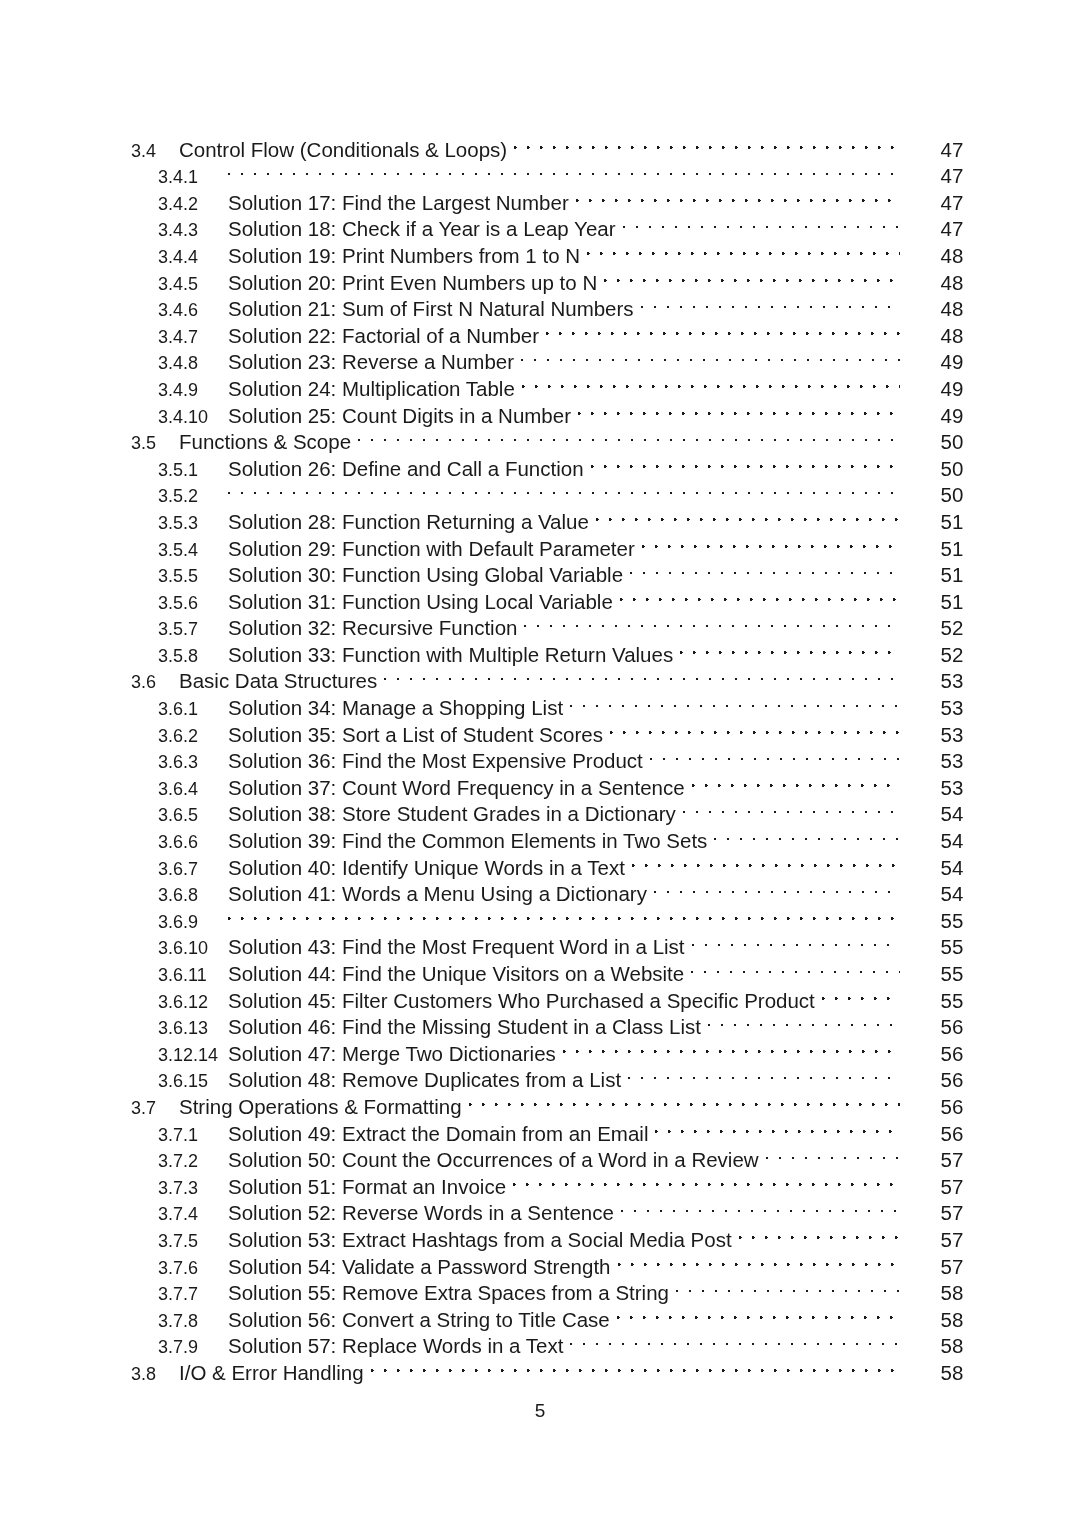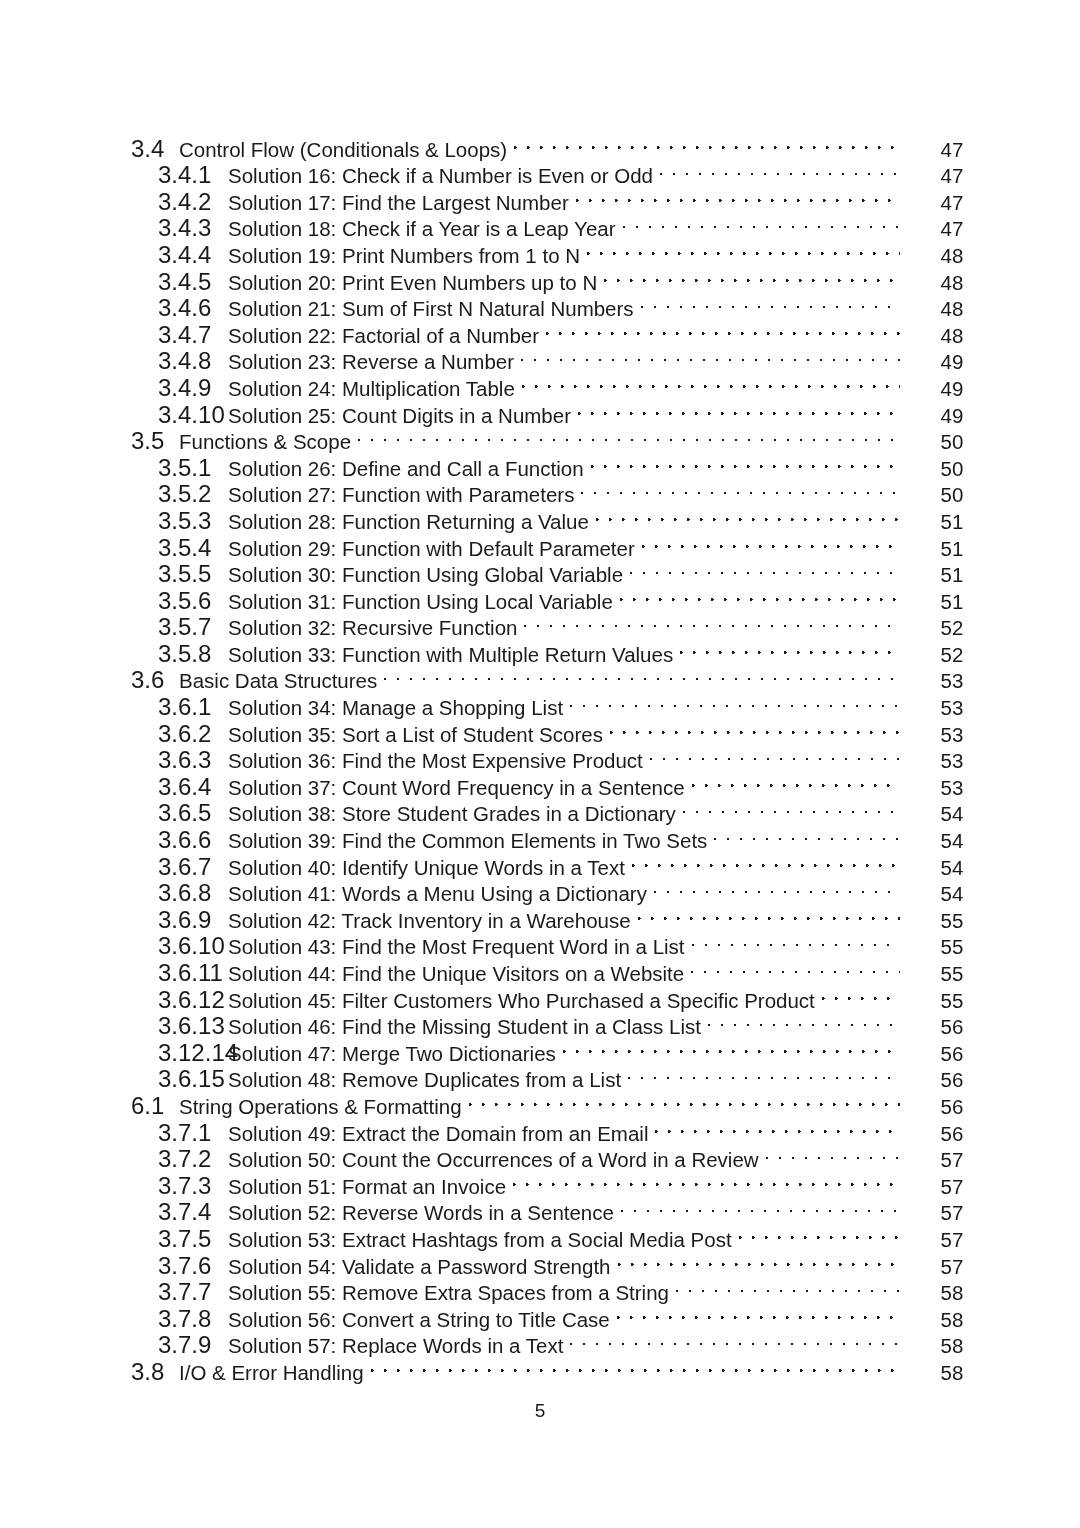--- a/index.html
+++ b/index.html
@@ -39,21 +39,21 @@
     align-items: baseline;
     height: 26.6px;
     font-size: 20.5px;
     line-height: 26.6px;
     white-space: nowrap;
   }
 
   
   .num {
     flex: 0 0 auto;
-    font-size: 24px;
+    font-size: 18px;
   }
   
   .row.lvl1 > .num {
     width: 48px;
   }
   
   .row.lvl2 > .num {
     width: 70px;
     margin-left: 27px;
   }
@@ -116,21 +116,20 @@
 
   <div class="toc">
       <div class="row lvl1">
         <span class="num">3.4</span>
         <span class="title">Control Flow (Conditionals &amp; Loops)</span>
         <span class="leader"></span>
         <span class="pageno">47</span>
       </div>
       <div class="row lvl2">
         <span class="num">3.4.1</span>
-        <span class="title">Solution 16: Check if a Number is Even or Odd</span>
         <span class="leader"></span>
         <span class="pageno">47</span>
       </div>
       <div class="row lvl2">
         <span class="num">3.4.2</span>
         <span class="title">Solution 17: Find the Largest Number</span>
         <span class="leader"></span>
         <span class="pageno">47</span>
       </div>
       <div class="row lvl2">
@@ -188,21 +187,20 @@
         <span class="pageno">50</span>
       </div>
       <div class="row lvl2">
         <span class="num">3.5.1</span>
         <span class="title">Solution 26: Define and Call a Function</span>
         <span class="leader"></span>
         <span class="pageno">50</span>
       </div>
       <div class="row lvl2">
         <span class="num">3.5.2</span>
-        <span class="title">Solution 27: Function with Parameters</span>
         <span class="leader"></span>
         <span class="pageno">50</span>
       </div>
       <div class="row lvl2">
         <span class="num">3.5.3</span>
         <span class="title">Solution 28: Function Returning a Value</span>
         <span class="leader"></span>
         <span class="pageno">51</span>
       </div>
       <div class="row lvl2">
@@ -284,21 +282,20 @@
         <span class="pageno">54</span>
       </div>
       <div class="row lvl2">
         <span class="num">3.6.8</span>
         <span class="title">Solution 41: Words a Menu Using a Dictionary</span>
         <span class="leader"></span>
         <span class="pageno">54</span>
       </div>
       <div class="row lvl2">
         <span class="num">3.6.9</span>
-        <span class="title">Solution 42: Track Inventory in a Warehouse</span>
         <span class="leader"></span>
         <span class="pageno">55</span>
       </div>
       <div class="row lvl2">
         <span class="num">3.6.10</span>
         <span class="title">Solution 43: Find the Most Frequent Word in a List</span>
         <span class="leader"></span>
         <span class="pageno">55</span>
       </div>
       <div class="row lvl2">
@@ -325,21 +322,21 @@
         <span class="leader"></span>
         <span class="pageno">56</span>
       </div>
       <div class="row lvl2">
         <span class="num">3.6.15</span>
         <span class="title">Solution 48: Remove Duplicates from a List</span>
         <span class="leader"></span>
         <span class="pageno">56</span>
       </div>
       <div class="row lvl1">
-        <span class="num">6.1</span>
+        <span class="num">3.7</span>
         <span class="title">String Operations &amp; Formatting</span>
         <span class="leader"></span>
         <span class="pageno">56</span>
       </div>
       <div class="row lvl2">
         <span class="num">3.7.1</span>
         <span class="title">Solution 49: Extract the Domain from an Email</span>
         <span class="leader"></span>
         <span class="pageno">56</span>
       </div>

